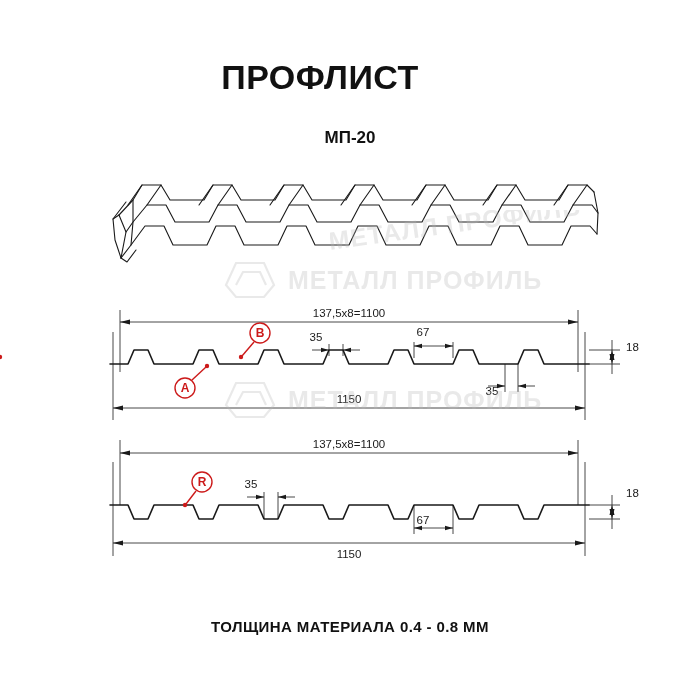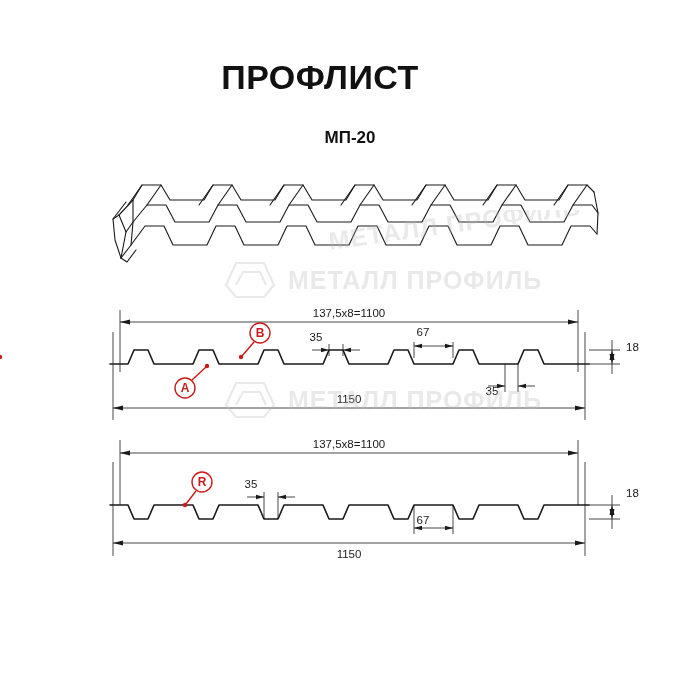--- a/index.html
+++ b/index.html
@@ -279,13 +279,14 @@
       <path d="M6,40 L16,18 L44,18 L54,40 L44,52 L16,52 Z"></path>
       <path d="M16,40 L23,27 L40,27 L46,40"></path>
     </g>
     <text class="wm-text" x="68" y="44">МЕТАЛЛ ПРОФИЛЬ</text>
   </svg>
 
   <svg class="wm" style="left:330px; top:210px;" width="250" height="60" viewBox="0 0 250 60">
     <text class="wm-text" x="0" y="40" transform="rotate(-8 0 40)">МЕТАЛЛ ПРОФИЛЬ</text>
   </svg>
 
+  <div class="footer">ТОЛЩИНА МАТЕРИАЛА 0.4 - 0.8 ММ</div>
 </div>
 
 </body></html>

